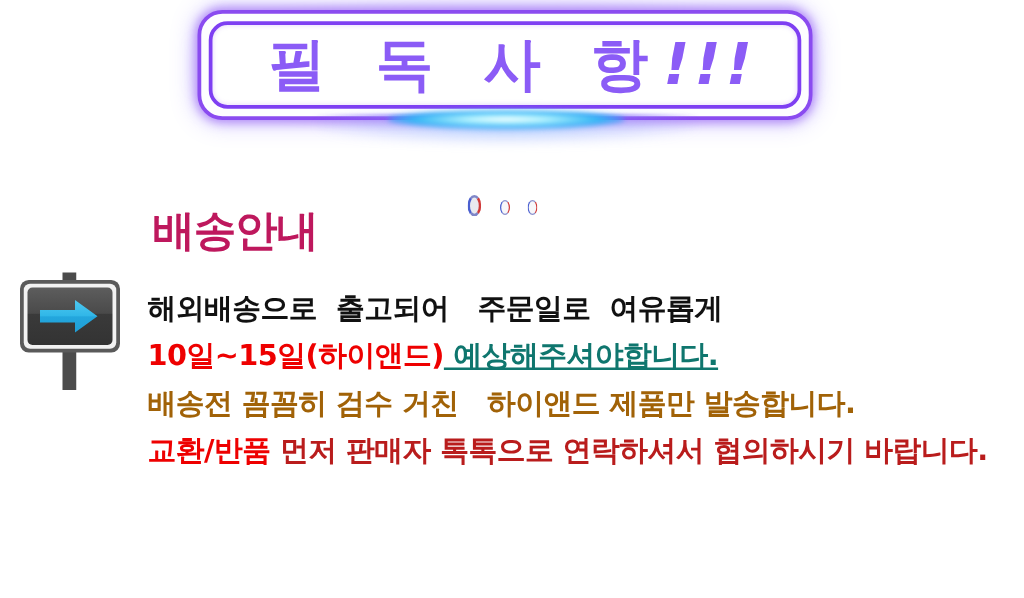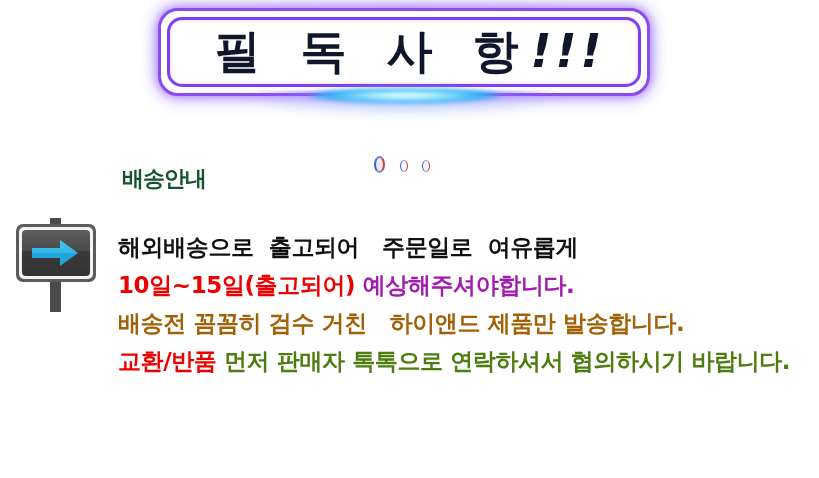--- a/index.html
+++ b/index.html
@@ -63,21 +63,21 @@
     background: #ffffff;
     box-shadow: inset 0 0 4px rgba(138,75,240,0.25);
   }
   #notice-banner .banner-text {
     position: absolute;
     left: 0;
     right: 0;
     top: 50%;
     transform: translateY(-52%);
     text-align: center;
-    color: #0f172a;
+    color: #8b5cf6;
     font-size: 46px;
     font-weight: bold;
     letter-spacing: 12px;
     text-indent: 12px;
     white-space: nowrap;
     line-height: 1;
     font-family: "DejaVu Sans", "Liberation Sans", sans-serif;
   }
   #notice-banner .banner-text .bangs {
     font-style: italic;
@@ -170,23 +170,23 @@
     border: 1px solid #8d93cf;
     border-left-color: #4a5fd0;
     border-right-color: #d03a3a;
   }
 
   
   #delivery-heading {
     position: absolute;
     left: 122px;
     top: 168px;
-    font-size: 22px;
+    font-size: 34px;
     font-weight: bold;
-    color: #14532d;
+    color: #be185d;
     letter-spacing: -1px;
     line-height: 1;
     white-space: nowrap;
   }
 
   
   #sign-icon {
     position: absolute;
     left: 12px;
     top: 216px;
@@ -261,16 +261,16 @@
     <rect x="10" y="14" width="68" height="46" rx="4" ry="4" fill="url(#plateGrad)"></rect>
 
     <path d="M20 32 L48 32 L48 24 L66 37 L48 50 L48 42 L20 42 Z" fill="url(#arrowGrad)"></path>
   </svg>
 </div>
 
 <div id="delivery-heading">배송안내</div>
 
 <div id="notice-lines">
   <div class="line"><span style="color: rgb(17, 17, 17); white-space: pre;">해외배송으로  출고되어   주문일로  여유롭게</span></div>
-  <div class="line"><span style="color: rgb(238, 0, 0); white-space: pre;">10일~15일(출고되어)</span><span style="color: #a21caf; white-space: pre;"> 예상해주셔야합니다.</span></div>
+  <div class="line"><span style="color: rgb(238, 0, 0); white-space: pre;">10일~15일(하이앤드)</span><span style="color: #0f766e; white-space: pre; text-decoration: underline;"> 예상해주셔야합니다.</span></div>
   <div class="line"><span style="color: #a16207; white-space: pre;">배송전 꼼꼼히 검수 거친   하이앤드 제품만 발송합니다.</span></div>
-  <div class="line"><span style="color: rgb(238, 0, 0); white-space: pre; text-align: center;">교환/반품</span><span style="color: #4d7c0f; white-space: pre;"> 먼저 판매자 톡톡으로 연락하셔서 협의하시기 바랍니다.</span></div>
+  <div class="line"><span style="color: rgb(238, 0, 0); white-space: pre; text-align: center;">교환/반품</span><span style="color: #b91c1c; white-space: pre;"> 먼저 판매자 톡톡으로 연락하셔서 협의하시기 바랍니다.</span></div>
 </div>
 
 </body></html>

